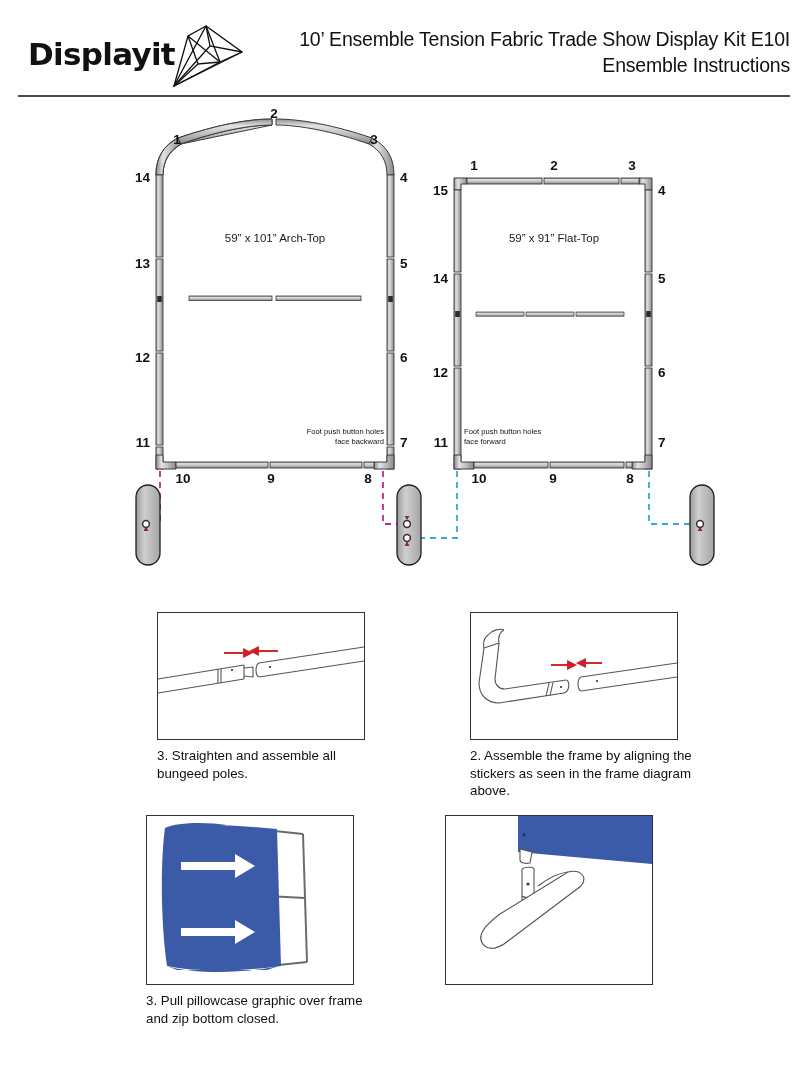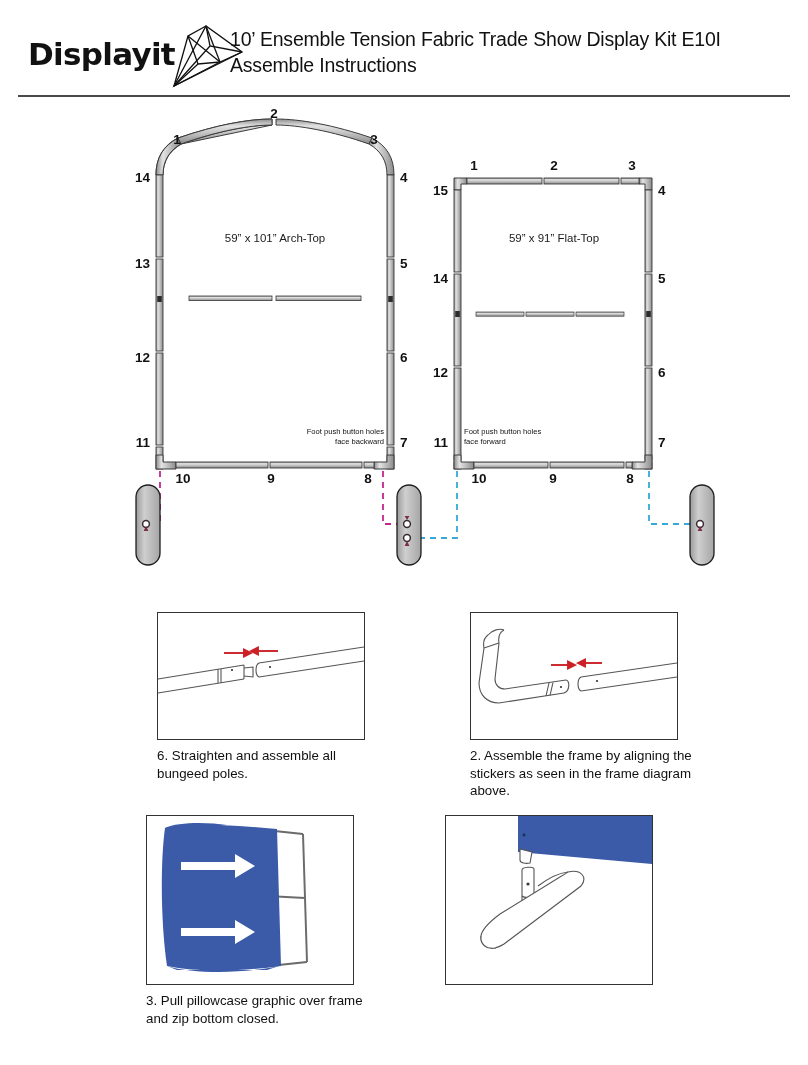--- a/index.html
+++ b/index.html
@@ -39,20 +39,21 @@
     left: 168px;
     top: 18px;
     width: 80px;
     height: 72px;
   }
   #header-title {
     position: absolute;
     right: 18px;
     top: 26px;
     width: 560px;
+    text-align: right;
     font-family: "Liberation Sans", sans-serif;
     font-size: 19.5px;
     line-height: 26px;
     font-weight: 400;
     color: #111111;
     letter-spacing: -0.2px;
   }
   #header-rule {
     position: absolute;
     left: 18px;
@@ -142,21 +143,21 @@
         <path d="M6 68 L30 46"></path>
         <path d="M20 18 L52 44"></path>
         <path d="M6 68 L42 28"></path>
         <path d="M38 8 L42 28 L74 34"></path>
       </g>
     </svg>
   </div>
 
   <div id="header-title">
     <div>10’ Ensemble Tension Fabric Trade Show Display Kit E10I</div>
-    <div>Assemble Instructions</div>
+    <div>Ensemble Instructions</div>
   </div>
 
   <div id="header-rule"></div>
 </div>
 
 <div id="frame-diagram">
 <svg width="808" height="500" viewBox="0 0 808 500">
   <defs>
     <linearGradient id="poleGradV" x1="0" y1="0" x2="1" y2="0">
       <stop offset="0%" stop-color="#8d8d8d"></stop>
@@ -347,21 +348,21 @@
       <circle cx="112" cy="54" r="1.1" fill="#333"></circle>
 
       <g stroke="#cc2026" stroke-width="1.9" fill="#cc2026">
         <line x1="66" y1="40" x2="88" y2="40"></line>
         <path d="M93 40 L86 36.5 L86 43.5 Z"></path>
         <line x1="120" y1="38" x2="98" y2="38"></line>
         <path d="M93 38 L100 34.5 L100 41.5 Z"></path>
       </g>
     </svg>
   </div>
-  <div class="step-caption">6. Straighten and assemble all bungeed poles.</div>
+  <div class="step-caption">3. Straighten and assemble all bungeed poles.</div>
 </div>
 
 <div class="step" id="step-2">
   <div class="step-figure">
     <svg width="206" height="126" viewBox="0 0 206 126">
       <g stroke="#555555" stroke-width="1.1" fill="none">
 
         <path d="M17 22 C13 25 12 30 13 35 L8 70 C8 82 16 90 28 90 L93 80"></path>
         <path d="M33 17 C29 19 27 24 28 30 L24 66 C24 72 28 76 34 76 L95 67"></path>
         <path d="M17 22 C21 17 29 15 33 17"></path>

